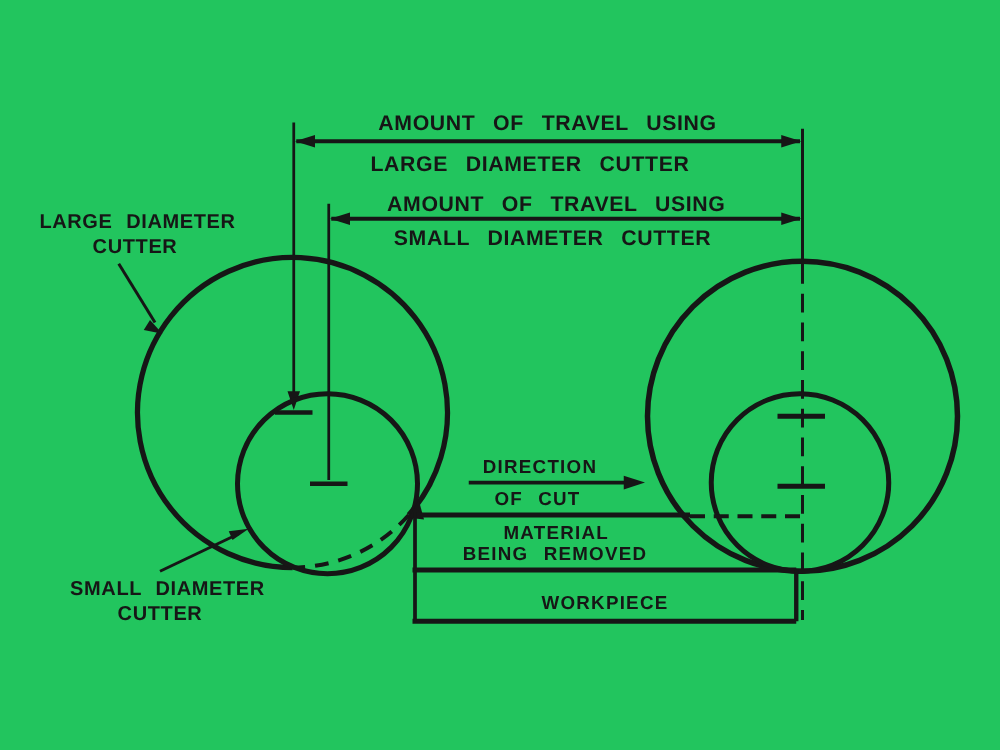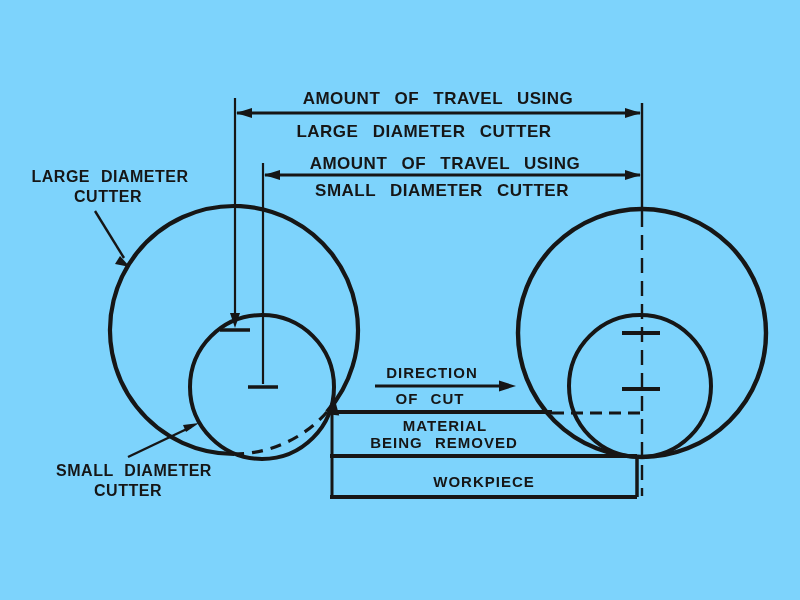--- a/index.html
+++ b/index.html
@@ -1,20 +1,20 @@
 <!DOCTYPE html>
 <html><head>
 <meta charset="utf-8">
 <style>
   html, body { margin: 0; padding: 0; background: #ffffff; }
   .page {
     position: relative;
     width: 800px;
     height: 600px;
-    background: #7dd3fc;
+    background: #22c55e;
     overflow: hidden;
     font-family: "Liberation Sans", sans-serif;
   }
   svg { position: absolute; left: 0; top: 0; }
   .ink-line   { stroke: #161616; fill: none; }
   .ink-fill   { fill: #161616; stroke: none; }
   text {
     fill: #161616;
     font-family: "Liberation Sans", "DejaVu Sans", sans-serif;
     font-weight: bold;

